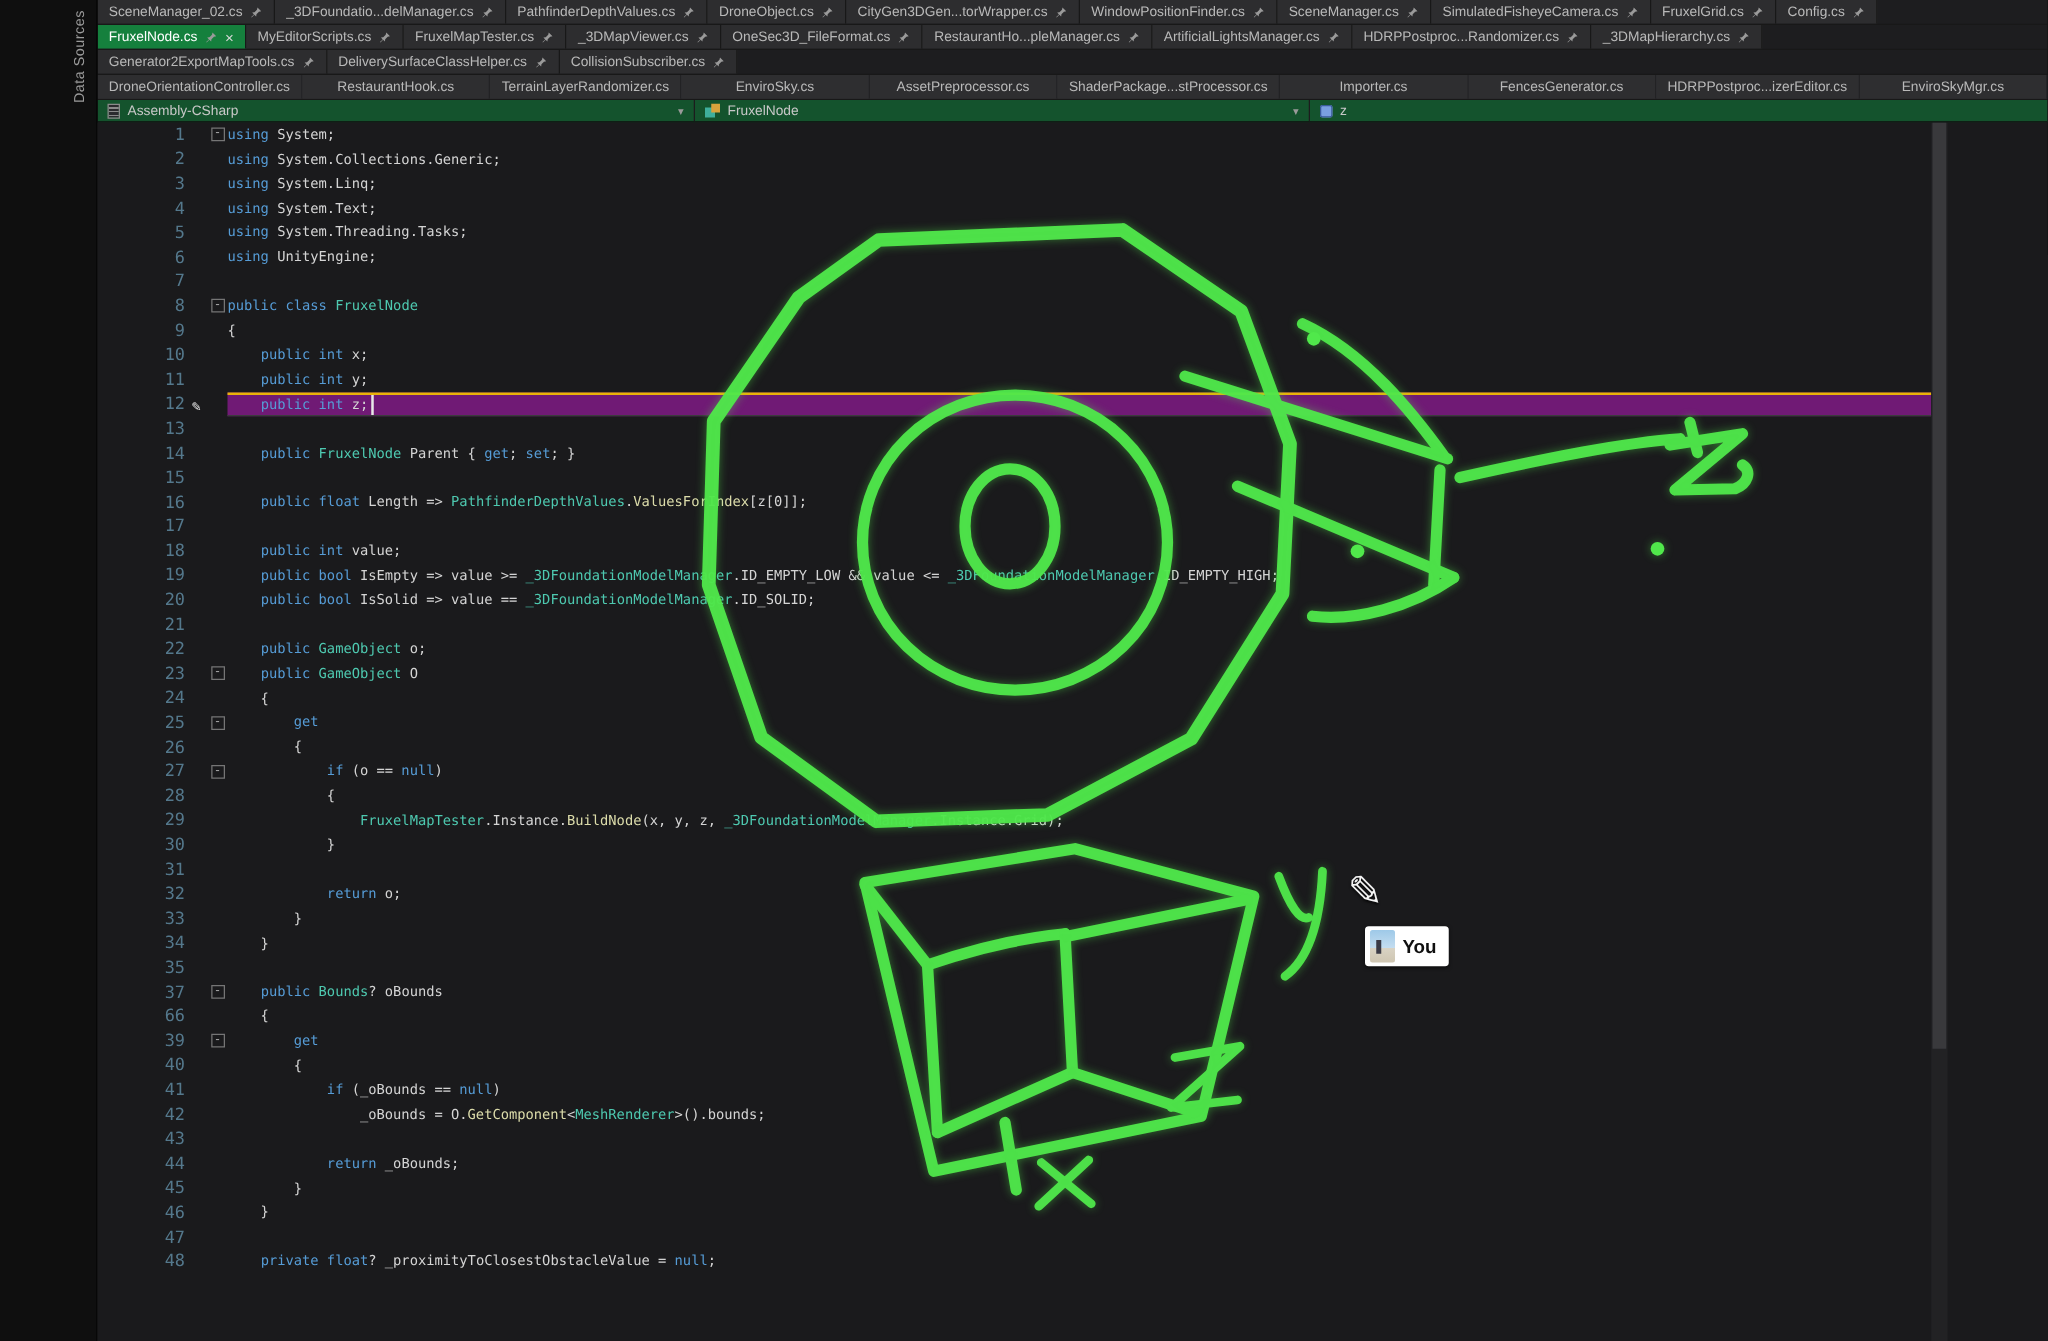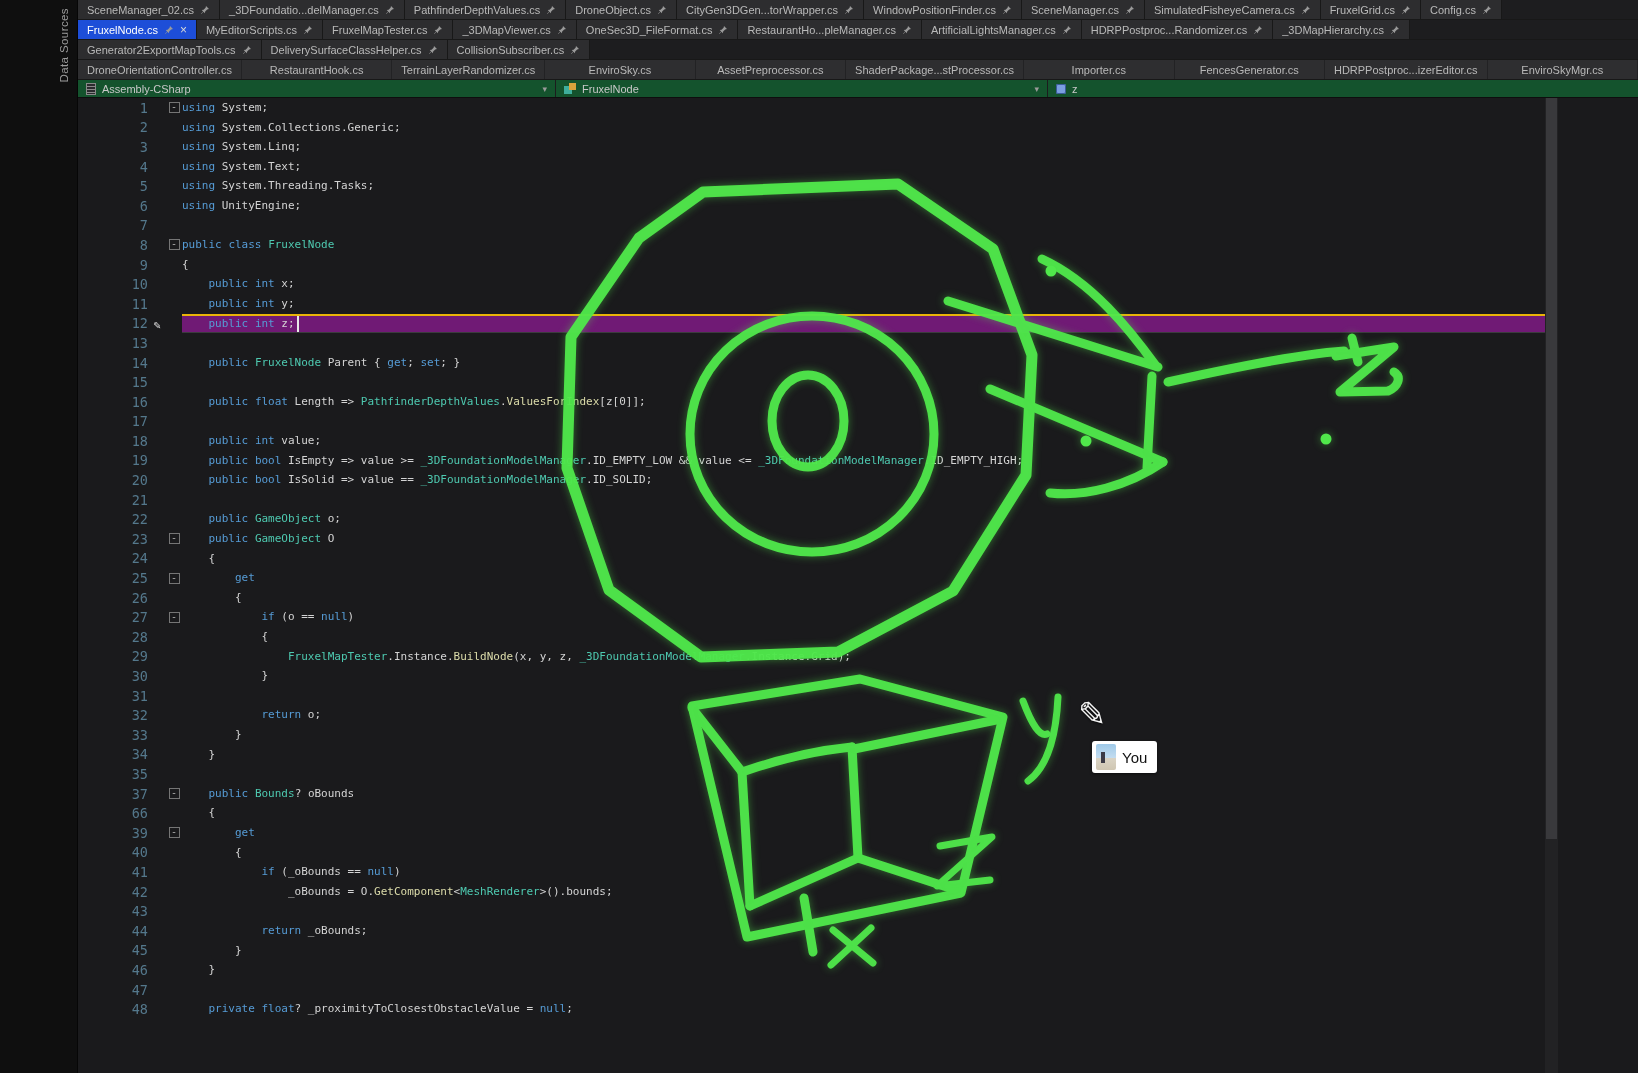--- a/index.html
+++ b/index.html
@@ -9,21 +9,21 @@
   
   .left-rail{flex:none;width:78px;height:100%;background:#0f0f0f;position:relative;border-right:1px solid #060606}
   .rail-tab{position:absolute;top:8px;right:7px;writing-mode:vertical-rl;transform:rotate(180deg);color:#9b9b9b;font-size:11.5px;letter-spacing:.4px;white-space:nowrap}
 
   
   .main-col{flex:1;display:flex;flex-direction:column;min-width:0}
 
   
   .tab-row{flex:none;height:19px;margin-bottom:1px;background:#1d1d1f;display:flex;align-items:stretch;overflow:hidden}
   .tab{display:flex;align-items:center;gap:6px;padding:0 9px;background:#2d2d2f;border-right:1px solid #181818;color:#b9b9b9;font-size:11px;white-space:nowrap;cursor:default}
-  .tab.active{background:#1d4ed8;color:#ffffff}
+  .tab.active{background:#15803d;color:#ffffff}
   .tab-row.spread{background:#2e2e30}
   .tab-row.spread .tab{flex:1;justify-content:center;background:#2e2e30;border-right:1px solid #222224}
   .pin{display:inline-flex;align-items:center}
   .close{color:#d8d8d8;font-size:12px;line-height:1}
   .close::before{content:"×"}
 
   
   .navbar{flex:none;height:18px;background:#14532d;display:flex;align-items:flex-end;font-size:11px;color:#c8c8c8;border-bottom:1px solid #0e0e0e}
   .nav-sec{display:flex;align-items:center;height:100%;padding:0 8px;gap:6px;border-right:1px solid #1c1c1e}
   .nav-sec1{width:478px}
@@ -59,21 +59,21 @@
   
   .scrollbar{position:absolute;top:0;bottom:0;right:80px;width:13px;background:#222224}
   .scroll-thumb{position:absolute;top:0;left:1px;right:1px;height:76%;background:#39393c}
 
   
   .anno-svg{position:absolute;inset:0;z-index:40;pointer-events:none;filter:drop-shadow(0 0 4px rgba(82,232,75,.45))}
   .pencil-cursor{position:absolute;left:1078px;top:694px;z-index:42;font-size:34px;color:#f4f4f4;text-shadow:0 1px 2px rgba(0,0,0,.8);pointer-events:none;font-family:"DejaVu Sans",sans-serif}
   .you-label{position:absolute;left:1092px;top:741px;z-index:43;display:flex;align-items:center;gap:6px;background:#ffffff;border-radius:3px;padding:3px 10px 3px 4px;box-shadow:0 1px 3px rgba(0,0,0,.55)}
   .you-thumb{width:20px;height:26px;border-radius:2px;position:relative;background:linear-gradient(180deg,#9ec9e8 0%,#c4ddf0 55%,#d9d3c4 55%,#cfc6b2 100%)}
   .you-thumb::after{content:"";position:absolute;left:5px;top:8px;width:4px;height:11px;background:#3a3a46}
-  .you-text{font-size:15px;font-weight:normal;color:#101010}
+  .you-text{font-size:15px;font-weight:bold;color:#101010}
 </style>
 </head>
 <body>
 
 <div class="app">
 
   <div class="left-rail">
     <div class="rail-tab">Data Sources</div>
   </div>
 

